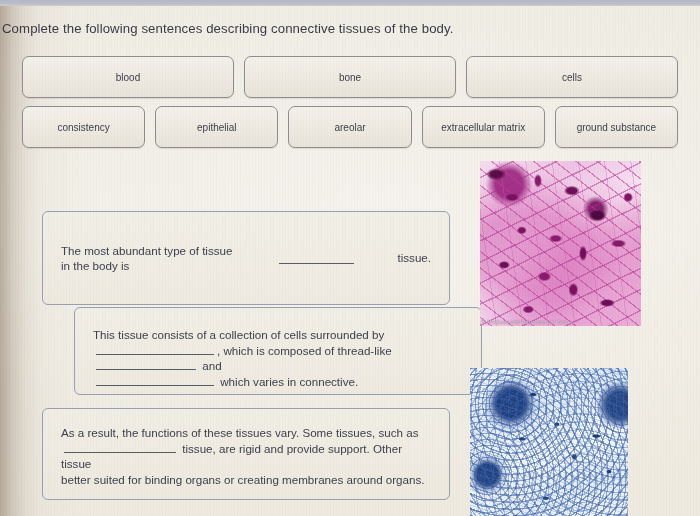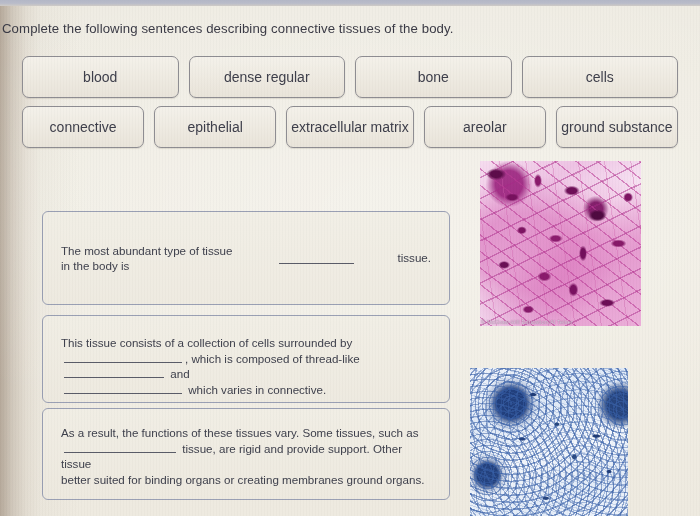--- a/index.html
+++ b/index.html
@@ -93,21 +93,21 @@
   }
   .bank-chip {
     flex: 1 1 0;
     height: 42px;
     border: 1px solid #8e8d92;
     border-radius: 7px;
     background: linear-gradient(180deg, #f4f1ea 0%, #eeeae1 55%, #e9e4da 100%);
     display: flex;
     align-items: center;
     justify-content: center;
-    font-size: 14px;
+    font-size: 10px;
     color: #3e3f4b;
     box-shadow: 0 1px 1px rgba(120,110,96,.18);
     cursor: pointer;
     text-align: center;
     padding: 0 4px;
     white-space: nowrap;
   }
 
   
   .sentence-box {
@@ -116,21 +116,21 @@
     width: 408px;
     border: 1px solid #9aa0b4;
     border-radius: 6px;
     background: linear-gradient(180deg, rgba(241,238,229,.85) 0%, rgba(237,233,223,.8) 100%);
     color: #3f414d;
     font-size: 11.6px;
     line-height: 15.5px;
     cursor: pointer;
   }
   #sentence-1 { top: 205px; height: 94px; }
-  #sentence-2 { top: 309px; height: 88px; }
+  #sentence-2 { top: 301px; height: 88px; margin-left: 32px; }
   #sentence-3 { top: 402px; height: 92px; }
 
   .s-inner { padding: 0 18px; gap: 40px; }
   #sentence-1 .s-inner {
     display: flex;
     align-items: center;
     height: 100%;
   }
   #sentence-2 .s-inner { padding-top: 19px; }
   #sentence-3 .s-inner { padding-top: 16px; }
@@ -258,29 +258,28 @@
   <div id="top-chrome"></div>
 
   <div id="sheet">
     <div id="vignette"></div>
 
     <div id="prompt">Complete the following sentences describing connective tissues of the body.</div>
 
     <div id="word-bank">
       <div class="bank-row">
         <div class="bank-chip">blood</div>
-        <div class="bank-chip">dense regular</div>
         <div class="bank-chip">bone</div>
         <div class="bank-chip">cells</div>
       </div>
       <div class="bank-row">
-        <div class="bank-chip">connective</div>
+        <div class="bank-chip">consistency</div>
         <div class="bank-chip">epithelial</div>
+        <div class="bank-chip">areolar</div>
         <div class="bank-chip">extracellular matrix</div>
-        <div class="bank-chip">areolar</div>
         <div class="bank-chip">ground substance</div>
       </div>
     </div>
 
     <div class="sentence-box" id="sentence-1">
       <div class="s-inner">
         <span class="txt">The most abundant type of tissue in the body is</span>
         <span class="blank blank-wide"></span>
         <span class="txt">tissue.</span>
       </div>
@@ -306,21 +305,21 @@
     <div class="sentence-box" id="sentence-3">
       <div class="s-inner">
         <div>
           <span class="txt">As a result, the functions of these tissues vary. Some tissues, such as</span>
         </div>
         <div>
           <span class="blank blank-ind"></span>
           <span class="txt">tissue, are rigid and provide support. Other tissue</span>
         </div>
         <div>
-          <span class="txt">better suited for binding organs or creating membranes ground organs.</span>
+          <span class="txt">better suited for binding organs or creating membranes around organs.</span>
         </div>
       </div>
     </div>
 
     <div class="figure" id="figure-areolar">
       <div class="micro" id="img-areolar">
         <div class="bg"></div>
         <div class="fibers"></div>
         <div class="nuclei"></div>
         <div class="credit">© McGraw-Hill Education/Al Telser</div>

